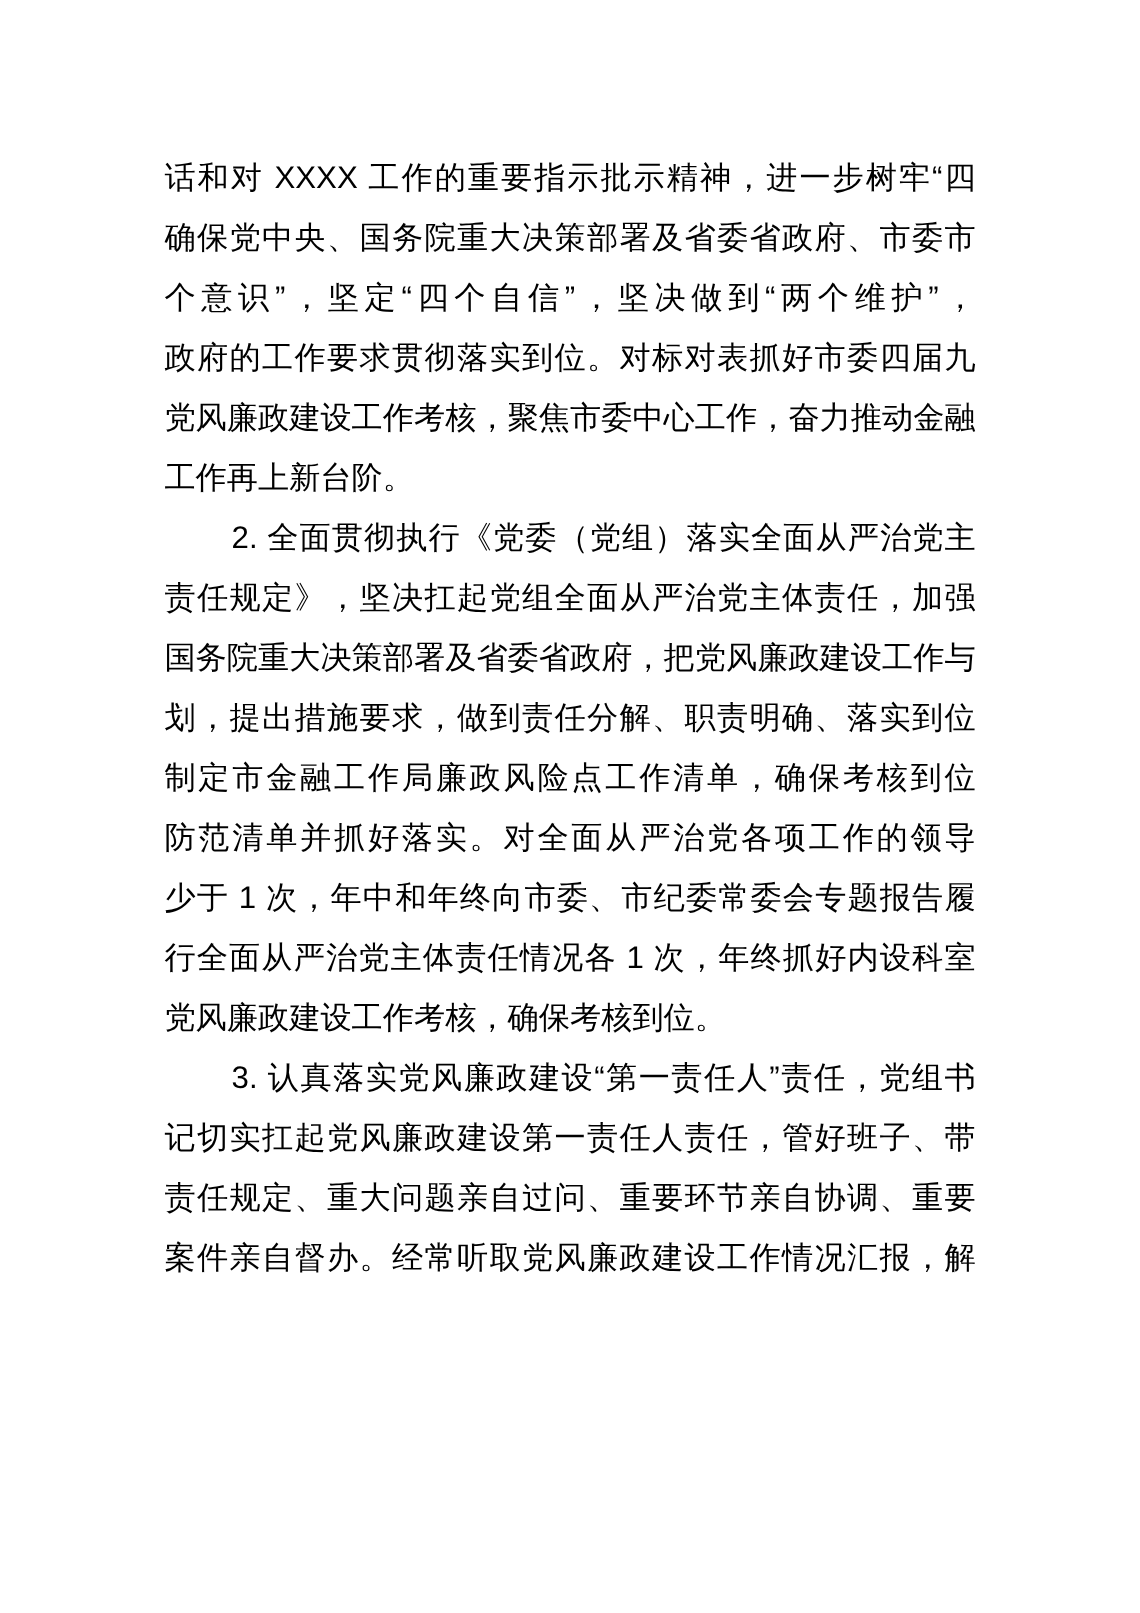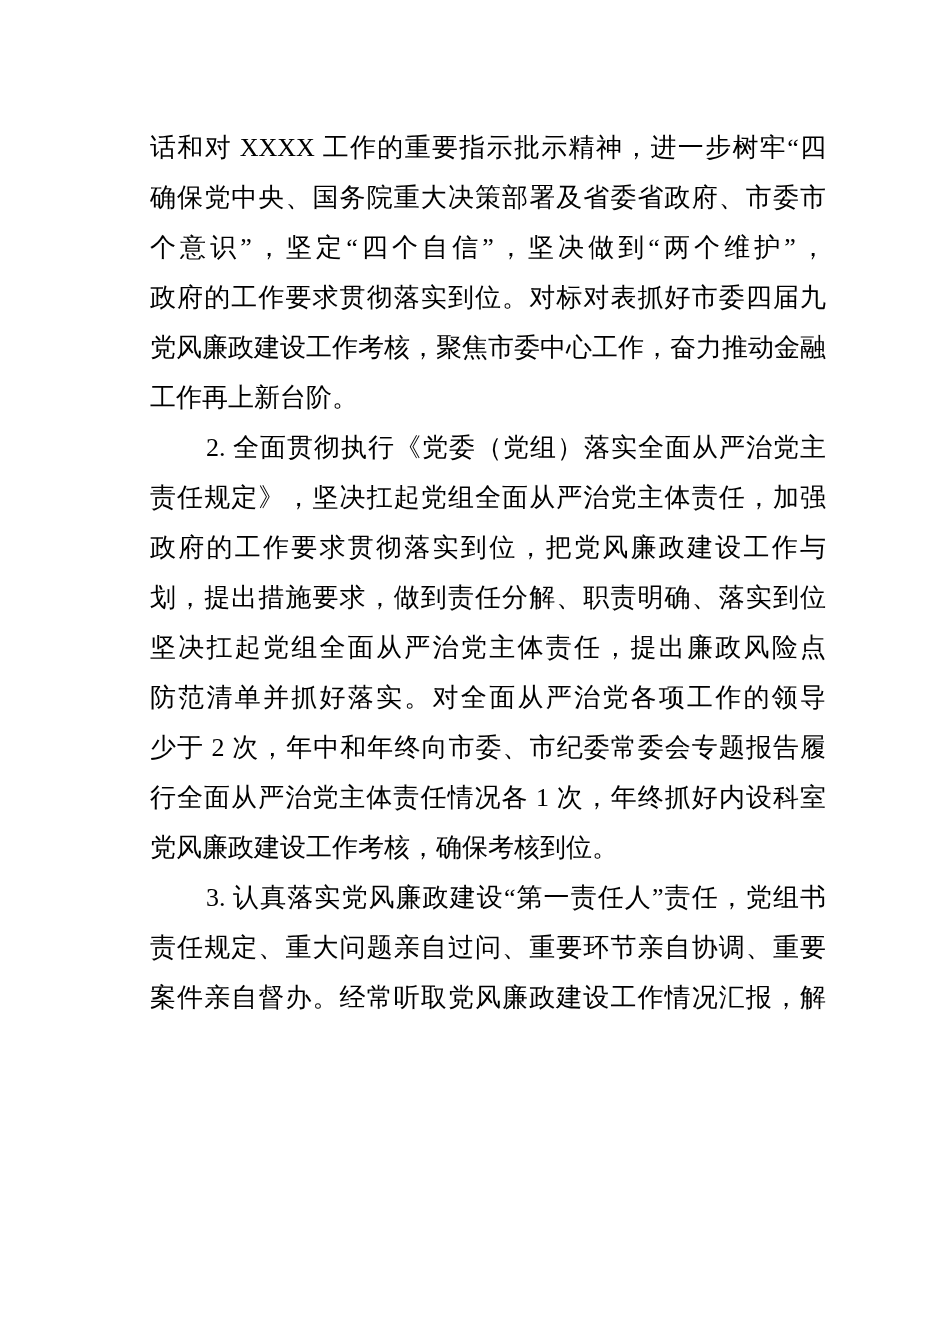--- a/index.html
+++ b/index.html
@@ -10,25 +10,25 @@
   }
   .page {
     position: relative;
     width: 950px;
     height: 1344px;
     background: #ffffff;
     overflow: hidden;
   }
   .text-block {
     position: absolute;
-    left: 150px;
+    left: 137px;
     top: 123px;
     width: 676px;
     color: #000000;
-    font-family: Liberation Serif, serif;
+    font-family: Liberation Sans, sans-serif;
     font-size: 26px;
     line-height: 50px;
     font-weight: 400;
   }
   .line {
     height: 50px;
     overflow: hidden;
     text-align: justify;
     text-justify: inter-character;
   }
@@ -50,27 +50,28 @@
         <div class="line fill">话和对 XXXX 工作的重要指示批示精神，进一步树牢“四</div>
         <div class="line fill">确保党中央、国务院重大决策部署及省委省政府、市委市</div>
         <div class="line fill">个意识”，坚定“四个自信”，坚决做到“两个维护”，</div>
         <div class="line fill">政府的工作要求贯彻落实到位。对标对表抓好市委四届九</div>
         <div class="line fill">党风廉政建设工作考核，聚焦市委中心工作，奋力推动金融</div>
         <div class="line">工作再上新台阶。</div>
       </div>
       <div>
         <div class="line fill indent">2. 全面贯彻执行《党委（党组）落实全面从严治党主体</div>
         <div class="line fill">责任规定》，坚决扛起党组全面从严治党主体责任，加强</div>
-        <div class="line fill">政府的工作要求贯彻落实到位，把党风廉政建设工作与</div>
+        <div class="line fill">国务院重大决策部署及省委省政府，把党风廉政建设工作与</div>
         <div class="line fill">划，提出措施要求，做到责任分解、职责明确、落实到位</div>
-        <div class="line fill">坚决扛起党组全面从严治党主体责任，提出廉政风险点</div>
+        <div class="line fill">制定市金融工作局廉政风险点工作清单，确保考核到位</div>
         <div class="line fill">防范清单并抓好落实。对全面从严治党各项工作的领导</div>
-        <div class="line fill">少于 2 次，年中和年终向市委、市纪委常委会专题报告履</div>
+        <div class="line fill">少于 1 次，年中和年终向市委、市纪委常委会专题报告履</div>
         <div class="line fill">行全面从严治党主体责任情况各 1 次，年终抓好内设科室</div>
         <div class="line">党风廉政建设工作考核，确保考核到位。</div>
       </div>
       <div>
         <div class="line fill indent">3. 认真落实党风廉政建设“第一责任人”责任，党组书</div>
+        <div class="line fill">记切实扛起党风廉政建设第一责任人责任，管好班子、带</div>
         <div class="line fill">责任规定、重大问题亲自过问、重要环节亲自协调、重要</div>
         <div class="line fill">案件亲自督办。经常听取党风廉政建设工作情况汇报，解</div>
       </div>
     </div>
 </div>
 
 </body></html>

